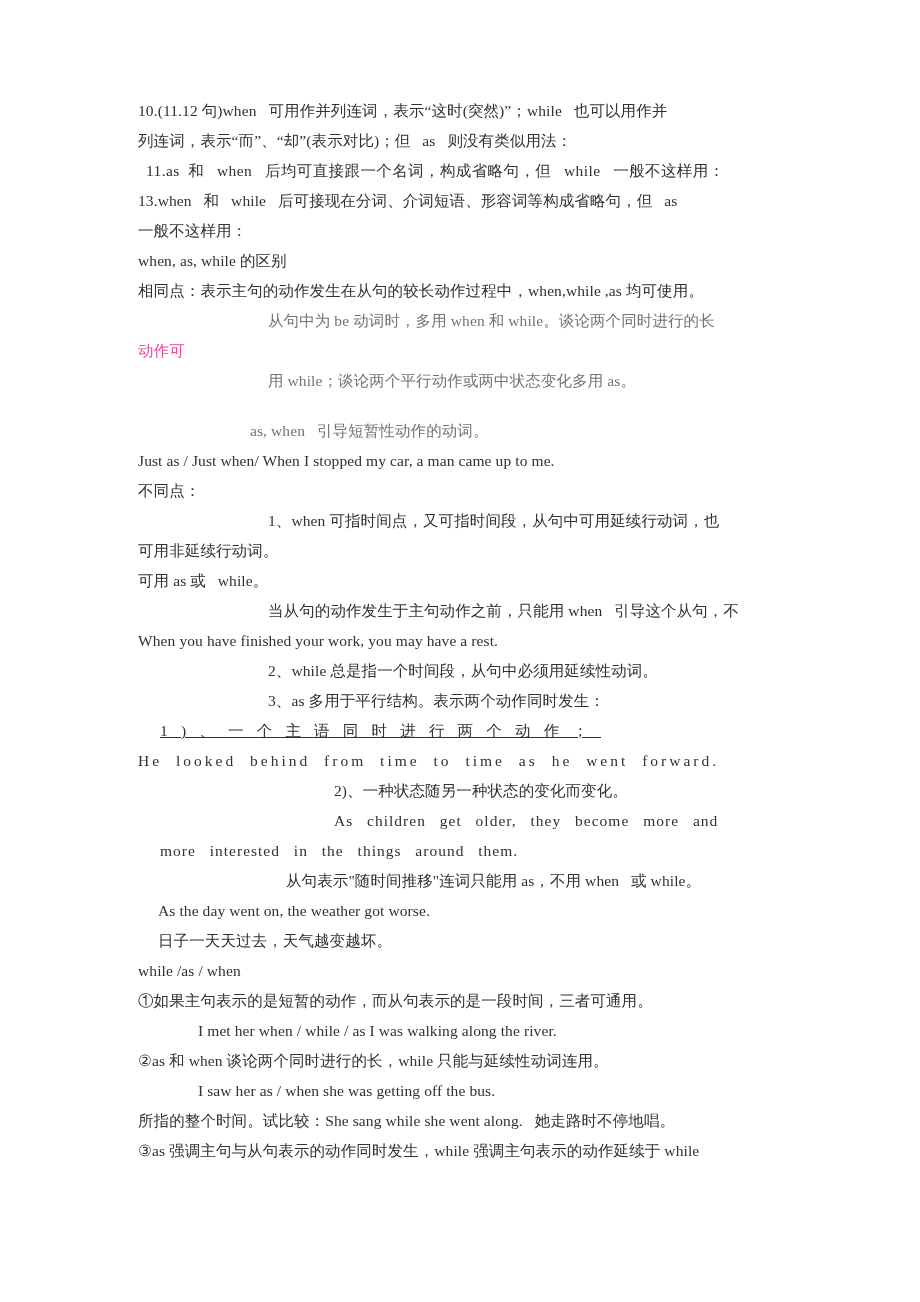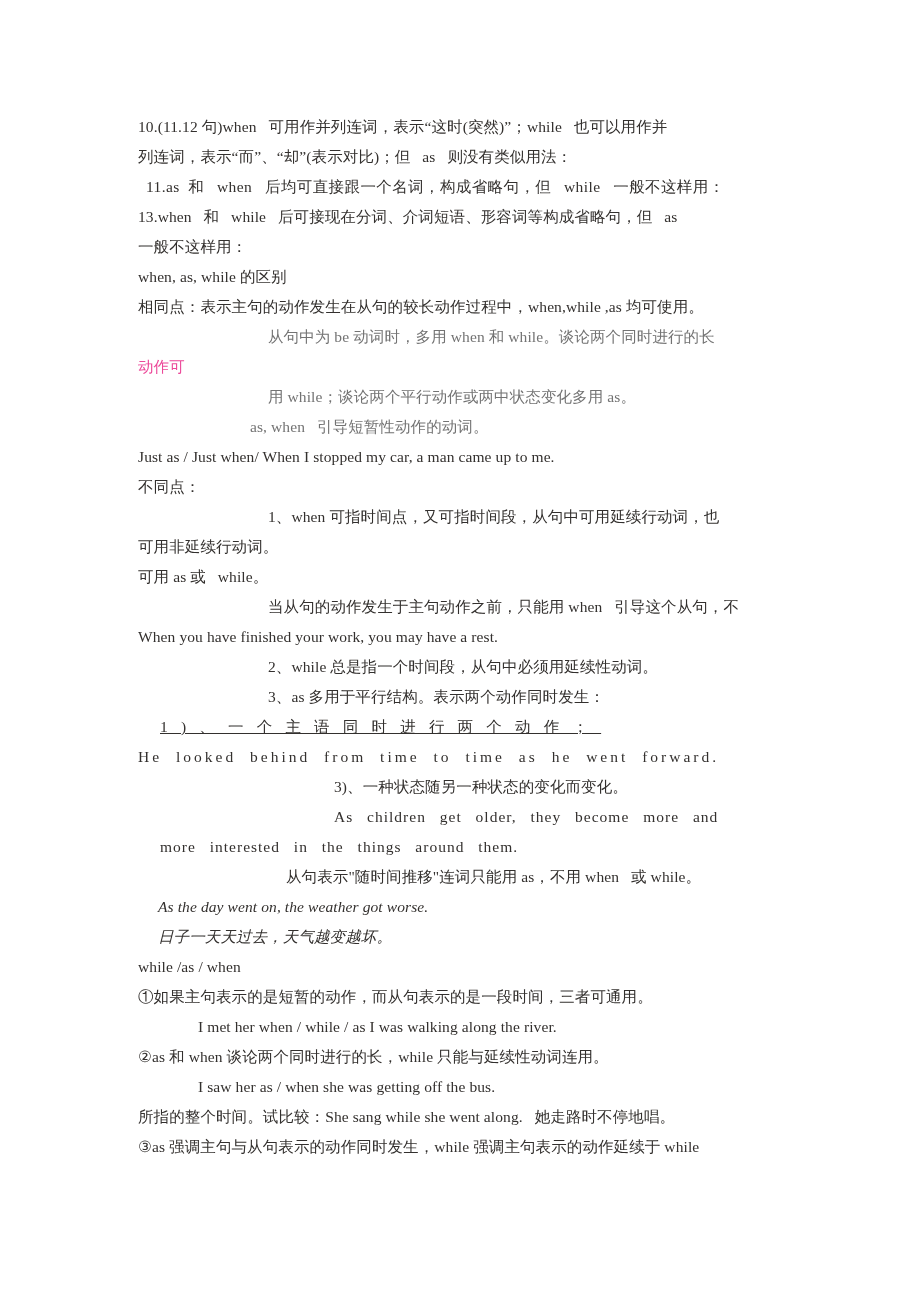--- a/index.html
+++ b/index.html
@@ -16,39 +16,39 @@
   }
   .page {
     position: relative;
     width: 920px;
     height: 1302px;
     background: #ffffff;
   }
   .doc-body {
     position: absolute;
     left: 138px;
-    top: 112px;
+    top: 96px;
     width: 648px;
   }
   .line {
     font-size: 15.5px;
     line-height: 30px;
     white-space: pre;
     letter-spacing: 0.1px;
     color: #33302e;
     min-height: 30px;
   }
   
   .line.dim { color: #737373; }
   .line.dimmer { color: #ec4899; }
 
   
-  .ind-1 { padding-left: 20px; font-style: italic; }
+  .ind-1 { padding-left: 20px; }
   .ind-2 { padding-left: 60px; }
-  .ind-4 { padding-left: 112px; }
+  .ind-4 { padding-left: 112px; margin-top: 20px; }
   .ind-5 { padding-left: 130px; }
   .ind-6 { padding-left: 148px; }
   .ind-7 { padding-left: 196px; }
 
   
   .spread-wide {
     letter-spacing: 13.2px;
     padding-left: 22px;
     text-decoration: underline;
   }
@@ -92,21 +92,21 @@
     <div class="line">不同点：</div>
     <div class="line ind-5">1、when 可指时间点，又可指时间段，从句中可用延续行动词，也</div>
     <div class="line">可用非延续行动词。</div>
     <div class="line">可用 as 或   while。</div>
     <div class="line ind-5">当从句的动作发生于主句动作之前，只能用 when   引导这个从句，不</div>
     <div class="line">When you have finished your work, you may have a rest.</div>
     <div class="line ind-5">2、while 总是指一个时间段，从句中必须用延续性动词。</div>
     <div class="line ind-5">3、as 多用于平行结构。表示两个动作同时发生：</div>
     <div class="line spread-wide">1)、一个主语同时进行两个动作；</div>
     <div class="line spread-en">He looked behind from time to time as he went forward.</div>
-    <div class="line ind-7">3)、一种状态随另一种状态的变化而变化。</div>
+    <div class="line ind-7">2)、一种状态随另一种状态的变化而变化。</div>
     <div class="line spread-en2">As children get older, they become more and</div>
     <div class="line spread-en3">more interested in the things around them.</div>
     <div class="line ind-6">从句表示"随时间推移"连词只能用 as，不用 when   或 while。</div>
     <div class="line ind-1">As the day went on, the weather got worse.</div>
     <div class="line ind-1">日子一天天过去，天气越变越坏。</div>
     <div class="line">while /as / when</div>
     <div class="line">①如果主句表示的是短暂的动作，而从句表示的是一段时间，三者可通用。</div>
     <div class="line ind-2">I met her when / while / as I was walking along the river.</div>
     <div class="line">②as 和 when 谈论两个同时进行的长，while 只能与延续性动词连用。</div>
     <div class="line ind-2">I saw her as / when she was getting off the bus.</div>

